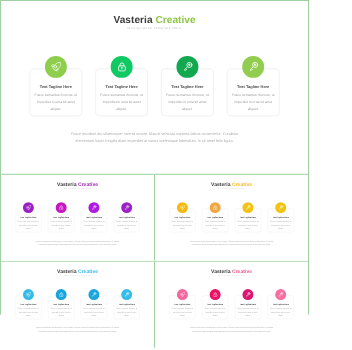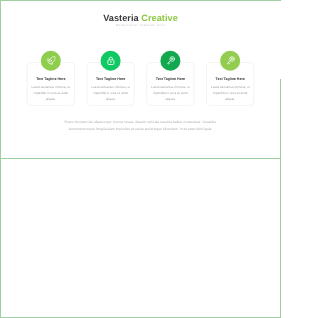--- a/index.html
+++ b/index.html
@@ -1,21 +1,21 @@
 <!DOCTYPE html>
 <html><head>
 <meta charset="utf-8">
 <title>Vasteria Creative</title>
 <style>
   html,body{margin:0;padding:0;}
   *{-webkit-font-smoothing:antialiased;text-rendering:geometricPrecision;}
   body{width:281px;height:318px;overflow:hidden;background:#ffffff;
        font-family:"Liberation Sans",sans-serif;}
-  .grid{width:281px;height:318px;box-sizing:border-box;border:1px solid #9fd0a1;
-        display:flex;flex-direction:row;background:#fff;}
+  .grid{width:281px;height:286px;box-sizing:border-box;border:1px solid #9fd0a1;
+        display:flex;flex-direction:column;background:#fff;}
   .row{display:flex;}
   .slide{position:relative;overflow:hidden;background:#fff;}
   .slide.big{width:279px;height:157px;border-bottom:1px solid #9fd0a1;}
   .slide.half{width:139px;height:78px;}
   .slide.half.left{border-right:1px solid #9fd0a1;}
   .row.mid{border-bottom:1px solid #9fd0a1;}
 
   
   .canvas{position:absolute;left:0;top:0;width:560px;height:315px;
           transform-origin:0 0;}

